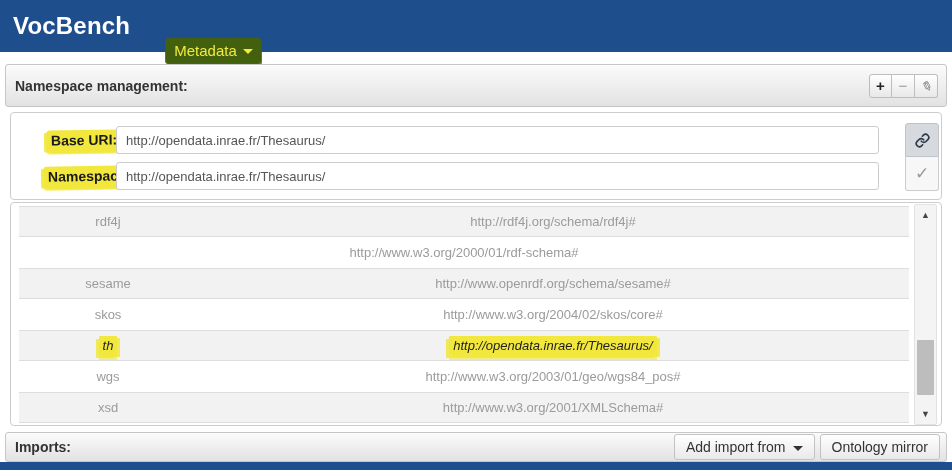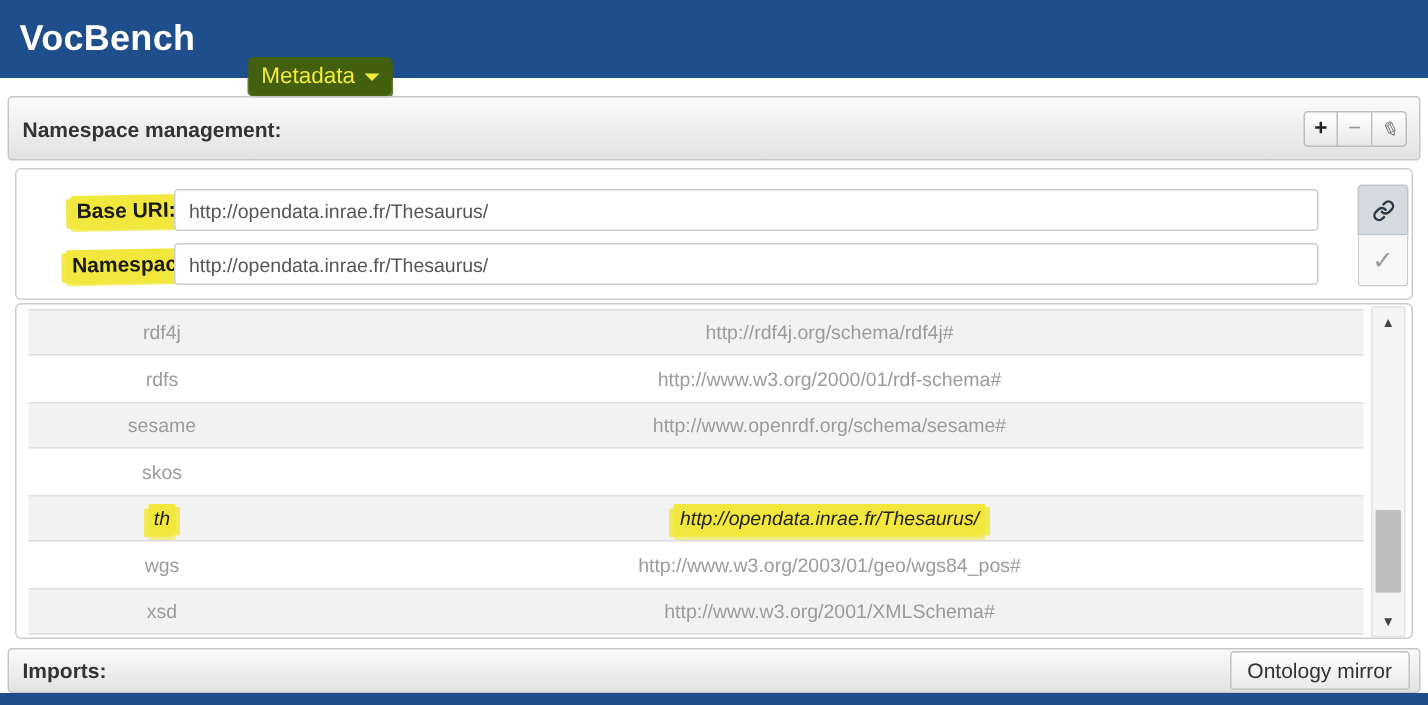--- a/index.html
+++ b/index.html
@@ -143,38 +143,38 @@
   <div class="rows-viewport">
       <div class="ns-row odd">
     <div class="cell prefix">
           <span class="cell-text">rdf4j</span>
         </div>
     <div class="cell uri">
           <span class="cell-text">http://rdf4j.org/schema/rdf4j#</span>
         </div>
   </div>
       <div class="ns-row">
-    <div class="cell prefix">
-          <span class="cell-text">rdfs</span>
-        </div>
     <div class="cell uri">
           <span class="cell-text">http://www.w3.org/2000/01/rdf-schema#</span>
         </div>
   </div>
       <div class="ns-row odd">
     <div class="cell prefix">
           <span class="cell-text">sesame</span>
         </div>
     <div class="cell uri">
           <span class="cell-text">http://www.openrdf.org/schema/sesame#</span>
         </div>
   </div>
       <div class="ns-row">
     <div class="cell prefix">
           <span class="cell-text">skos</span>
+        </div>
+    <div class="cell uri">
+          <span class="cell-text">http://www.w3.org/2004/02/skos/core#</span>
         </div>
   </div>
       <div class="ns-row odd">
     <div class="cell prefix">
           <span class="cell-text hl-text">th</span>
         </div>
     <div class="cell uri">
           <span class="cell-text hl-text">http://opendata.inrae.fr/Thesaurus/</span>
         </div>
   </div>
@@ -200,18 +200,22 @@
     <div class="scroll-thumb"></div>
     <div class="scroll-arrow arrow-down">▼</div>
   </div>
 </div>
 
 <div class="panel-header ph-imports">
   <span class="title">Imports:</span>
   <span class="spacer"></span>
   <div class="imports-btns">
     <div class="btn">
+      <span>Add import from</span>
+      <span class="caret"></span>
+    </div>
+    <div class="btn">
       <span>Ontology mirror</span>
     </div>
   </div>
 </div>
 
 <div class="bottom-bar"></div>
 
 </body></html>

